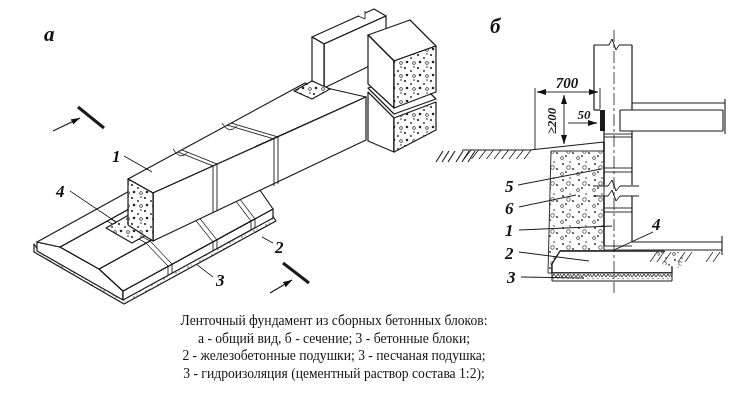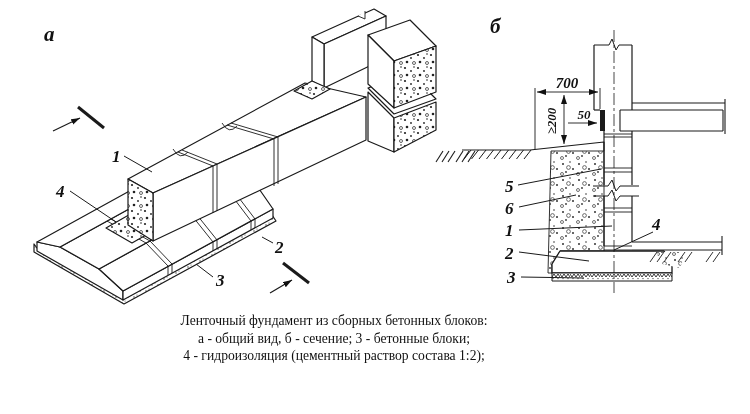--- a/index.html
+++ b/index.html
@@ -252,15 +252,16 @@
       <text class="call" x="505" y="259">2</text>
       <text class="call" x="507" y="283">3</text>
       <text class="call" x="652" y="230">4</text>
     </g>
   </g>
 </svg>
 
   <div class="caption">
     <div>Ленточный фундамент из сборных бетонных блоков:</div>
     <div>а - общий вид, б - сечение; 3 - бетонные блоки;</div>
-    <div>4 - гидроизоляция (цементный раствор состава 1:2);</div>
+    <div>2 - железобетонные подушки; 3 - песчаная подушка;</div>
+    <div>3 - гидроизоляция (цементный раствор состава 1:2);</div>
   </div>
 </div>
 
 </body></html>

